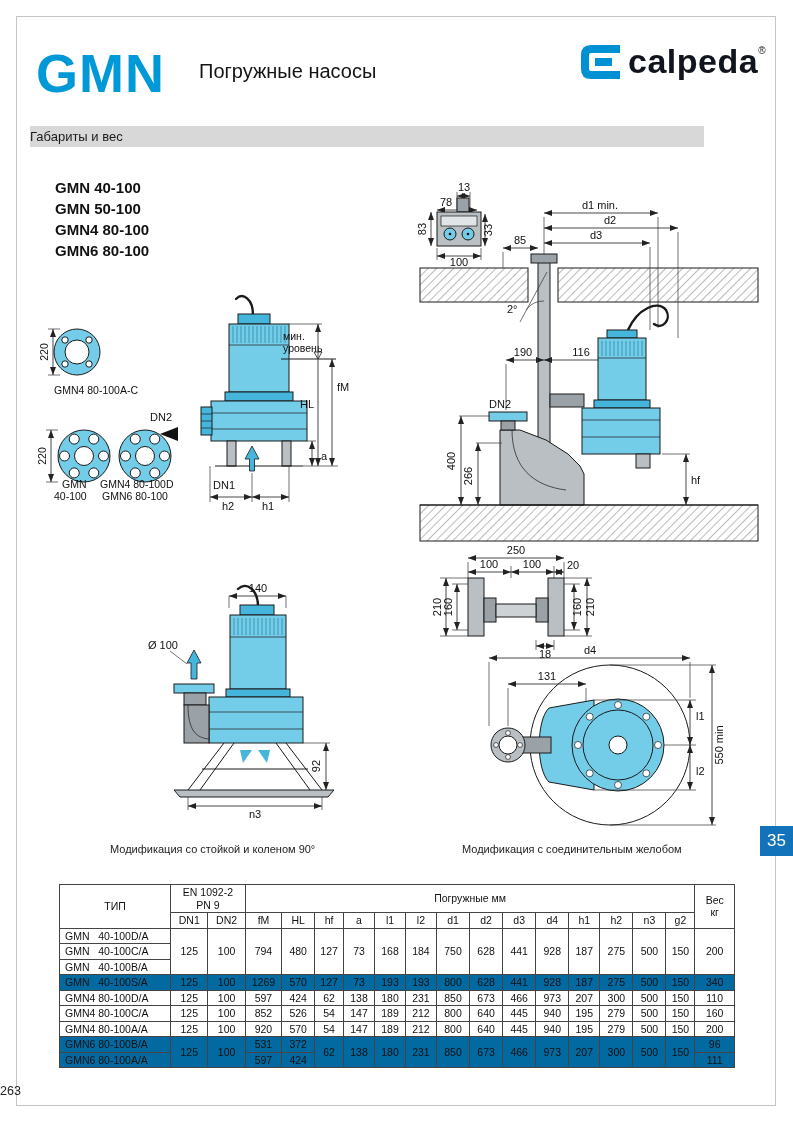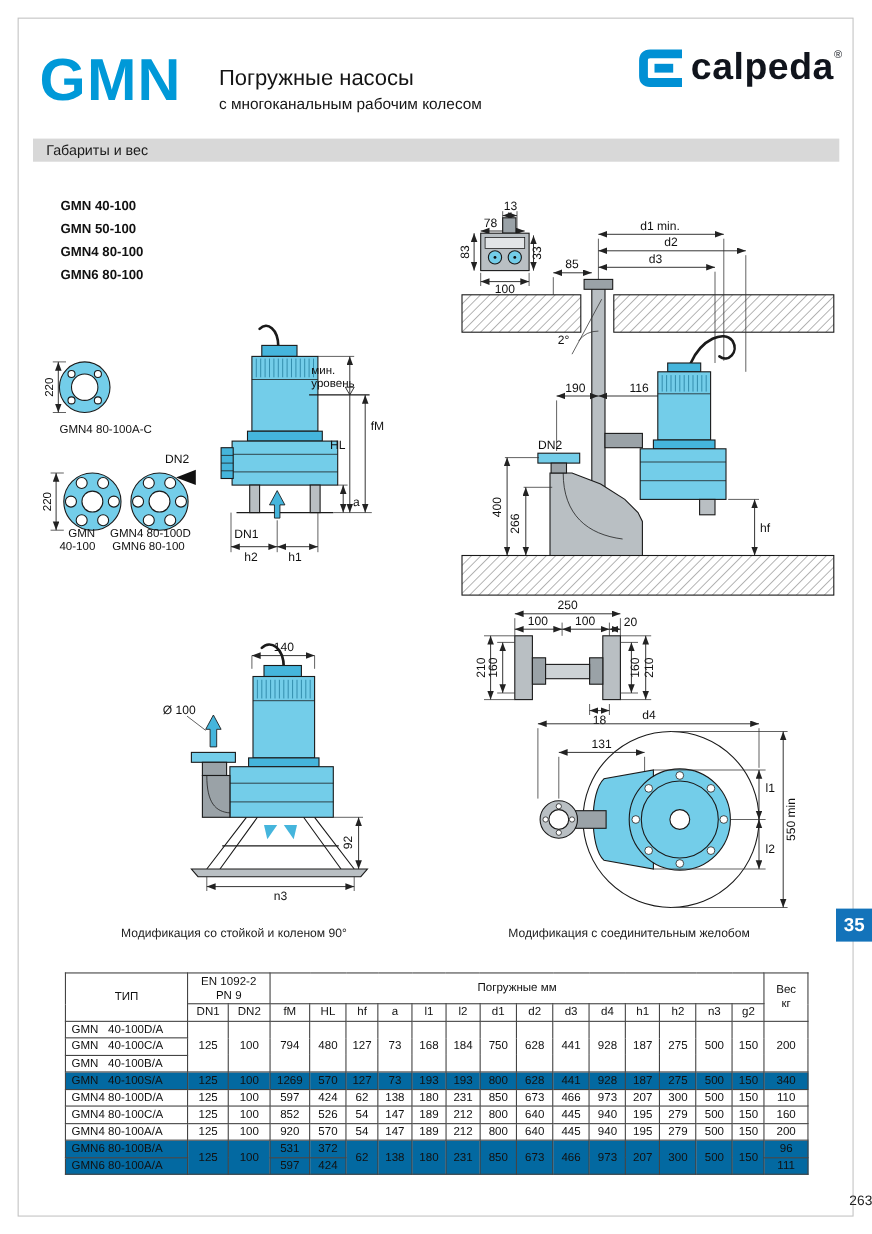--- a/index.html
+++ b/index.html
@@ -6,55 +6,54 @@
 body{background:#e9e9e9}
 .page{position:relative;width:793px;height:1122px;margin:0 auto;background:#fff;font-family:"Liberation Sans","DejaVu Sans",sans-serif;overflow:hidden}
 .frame{position:absolute;left:16px;top:16px;width:760px;height:1090px;border:1px solid #c4c4c4;pointer-events:none}
 .brand{position:absolute;left:36px;top:42px;font-size:54px;font-weight:bold;color:#0099d8;letter-spacing:1px}
 .subtitle{position:absolute;left:199px;top:60px;color:#141414}
 .subtitle .l1{font-size:20px}
 .subtitle .l2{font-size:14px;margin-top:3px}
 .logo{position:absolute;left:578px;top:42px;display:flex;}
 .logo-text{font-size:34px;font-weight:bold;color:#10141c;letter-spacing:.5px;margin-left:4px}
 .logo-reg{font-size:10px;color:#10141c;align-self:flex-start;margin-top:3px}
-.section-bar{position:absolute;left:30px;top:126px;width:733px;height:21px;background:#d8d8d8;font-size:13px;line-height:21px;padding-left:12px;color:#1a1a1a}
-.models{position:absolute;left:55px;top:177px;font-size:12px;font-weight:bold;line-height:21px;color:#111}
+.section-bar{position:absolute;left:30px;top:126px;width:674px;height:21px;background:#d8d8d8;font-size:13px;line-height:21px;color:#1a1a1a}
+.models{position:absolute;left:55px;top:177px;font-size:15px;font-weight:bold;line-height:21px;color:#111}
 .dwg{position:absolute;left:0;top:0}
 .dwg text{font-family:"Liberation Sans","DejaVu Sans",sans-serif;font-size:11px;fill:#111}
 .dwg text.small{font-size:10.5px}
 .dim{stroke:#333;stroke-width:.9;fill:none}
 .ext{stroke:#333;stroke-width:.7;fill:none}
 .oline{stroke:#1a1a1a;stroke-width:1;fill:none}
 .pumpf{fill:#73cde9;stroke:#1a1a1a;stroke-width:1}
 .pumpd{fill:#45b5dc;stroke:#1a1a1a;stroke-width:1}
 .metal{fill:#b9bfc3;stroke:#1a1a1a;stroke-width:1}
 .metal2{fill:#9aa2a7;stroke:#1a1a1a;stroke-width:1}
 .cable{stroke:#1a1a1a;stroke-width:2.4;fill:none;stroke-linecap:round}
 .rib{stroke:#2b85a5;stroke-width:.8;fill:none}
 .detail{stroke:#1a1a1a;stroke-width:.7;fill:none}
 .caption{position:absolute;font-size:11px;color:#222;}
 .caption.left{left:110px;top:843px;width:290px}
 .caption.right{left:462px;top:843px;width:296px}
-.side-tab{position:absolute;left:760px;top:826px;width:33px;height:30px;background:#1373ba;color:#fff;font-size:17px;font-weight:bold;display:flex;align-items:center;justify-content:center}
+.side-tab{position:absolute;left:760px;top:826px;width:33px;height:30px;background:#1373ba;color:#fff;font-size:17px;font-weight:normal;display:flex;align-items:center;justify-content:center}
 .dim-table{position:absolute;left:59px;top:884px;width:676px;border-collapse:collapse;table-layout:fixed;font-size:10.5px;color:#111}
 .dim-table th,.dim-table td{border:1px solid #444;text-align:center;padding:1px 1px;font-weight:normal;line-height:12.5px;height:14px}
 .dim-table td.type{text-align:left;padding-left:5px;white-space:pre}
 .dim-table tr.shade td{background:#0369a1}
-.page-num{position:absolute;left:0;top:1084px;width:100%;text-align:right;font-size:12.5px;color:#222}
+.page-num{position:absolute;left:0;top:1084px;width:100%;text-align:left;font-size:12.5px;color:#222}
 </style>
 </head>
 <body>
 
 <div class="page">
   <div class="frame"></div>
 
   <div class="brand">GMN</div>
   <div class="subtitle">
     <div class="l1">Погружные насосы</div>
-    <div class="l2">с многоканальным рабочим колесом</div>
   </div>
   <div class="logo">
     <svg width="46" height="40" viewBox="0 0 46 40">
       <path d="M42,7 L13,7 Q7,7 7,13 L7,27 Q7,33 13,33 L42,33" fill="none" stroke="#0090d4" stroke-width="8"></path>
       <rect x="17" y="16" width="17" height="8" fill="#0090d4"></rect>
     </svg>
     <span class="logo-text">calpeda</span>
     <span class="logo-reg">®</span>
   </div>
 

